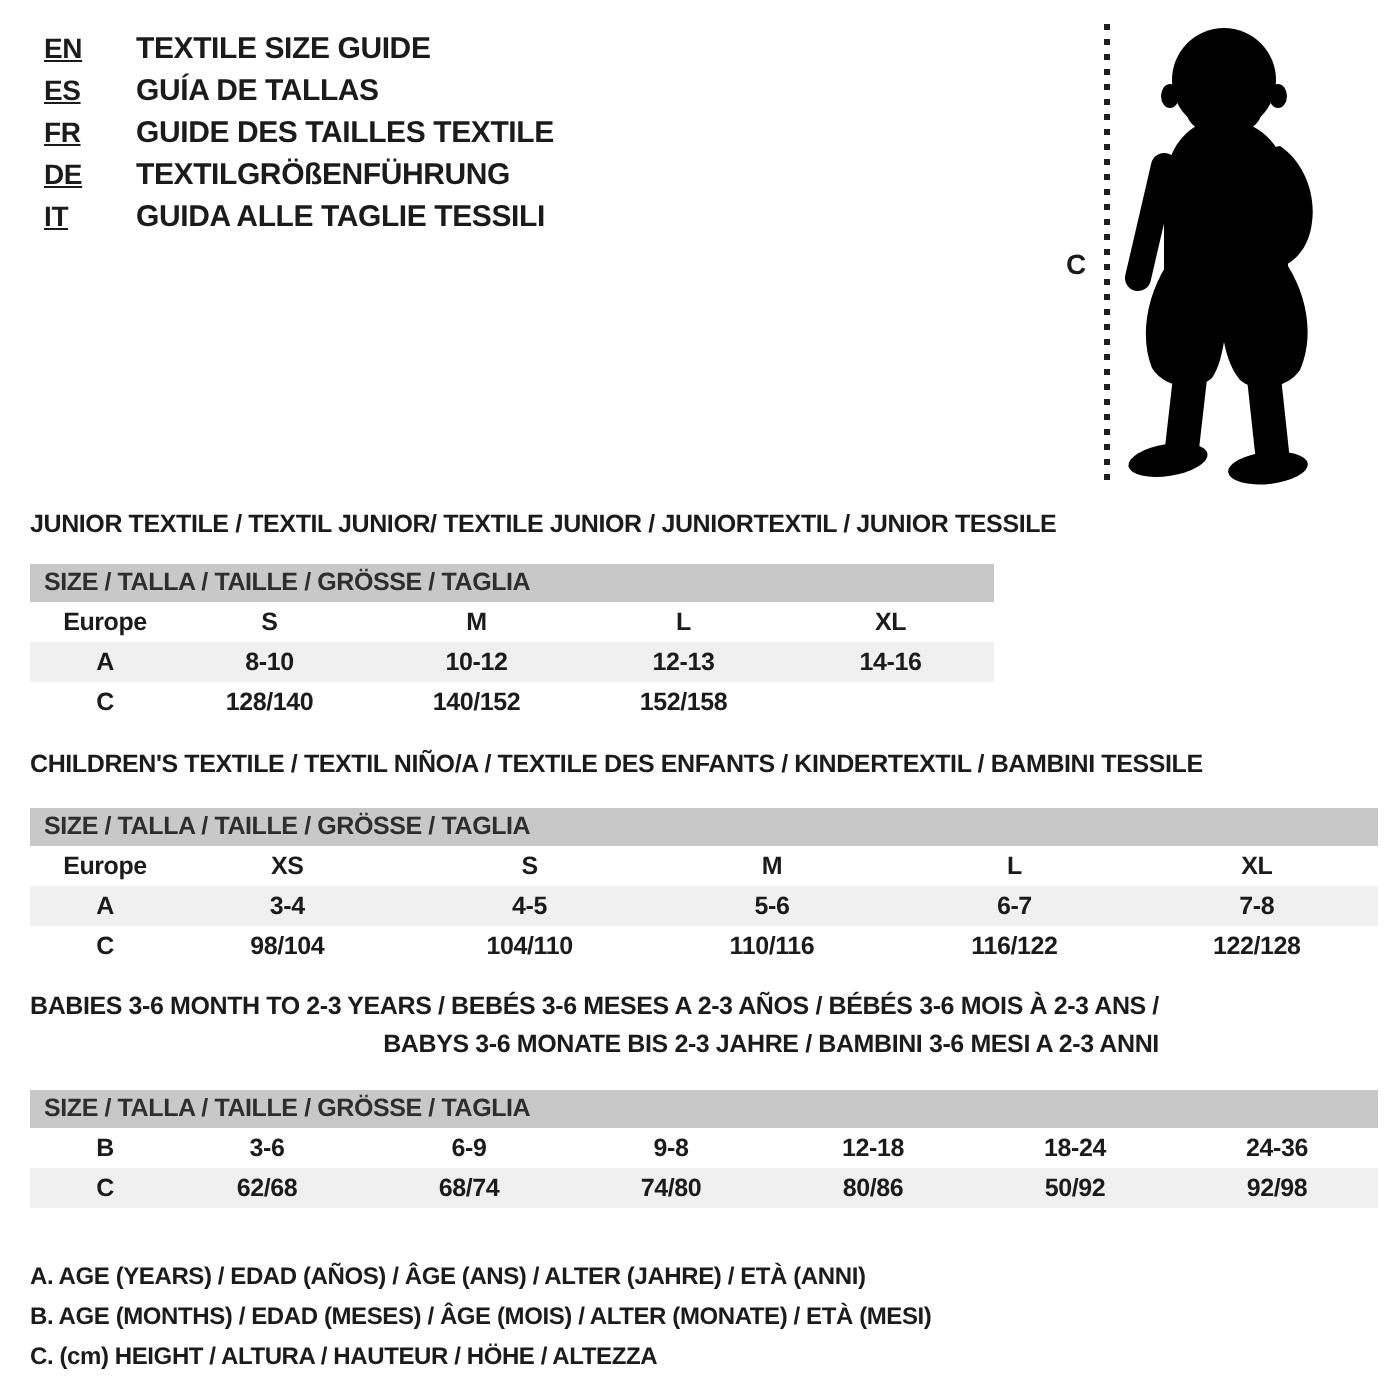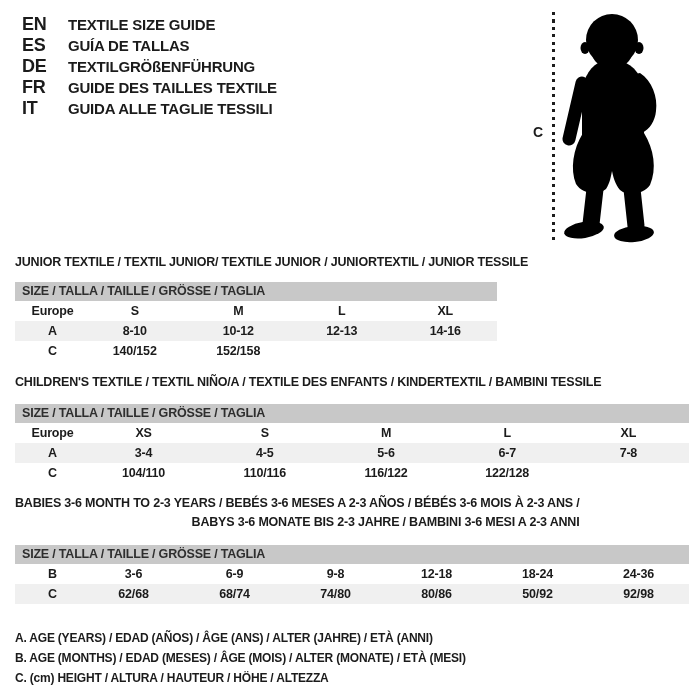--- a/index.html
+++ b/index.html
@@ -12,21 +12,21 @@
   body{
     width:700px;height:700px;background:#ffffff;position:relative;
     font-family:"Liberation Sans","DejaVu Sans",sans-serif;
     color:var(--ink);overflow:hidden;
   }
   .abs{position:absolute;}
 
   
   .lang-list{top:14px;left:22px;}
   .lang-row{display:flex;height:21px;line-height:21px;}
-  .lang-code{width:46px;font-weight:bold;font-size:18px;letter-spacing:-0.2px;}
+  .lang-code{width:46px;font-weight:bold;font-size:14px;letter-spacing:-0.2px;text-decoration:underline;}
   .lang-label{font-weight:bold;font-size:15px;letter-spacing:-0.2px;white-space:nowrap;}
 
   
   .dash-line{
     left:552px;top:12px;width:3px;height:232px;
     background:repeating-linear-gradient(to bottom,#1d1d1d 0 3px,transparent 3px 7.5px);
   }
   .c-label{left:533px;top:124px;font-weight:bold;font-size:14px;}
   .silhouette{left:562px;top:11px;}
 
@@ -61,26 +61,26 @@
 <div class="abs lang-list" id="lang-list">
     <div class="lang-row">
       <span class="lang-code">EN</span>
       <span class="lang-label">TEXTILE SIZE GUIDE</span>
     </div>
     <div class="lang-row">
       <span class="lang-code">ES</span>
       <span class="lang-label">GUÍA DE TALLAS</span>
     </div>
     <div class="lang-row">
+      <span class="lang-code">FR</span>
+      <span class="lang-label">GUIDE DES TAILLES TEXTILE</span>
+    </div>
+    <div class="lang-row">
       <span class="lang-code">DE</span>
       <span class="lang-label">TEXTILGRÖßENFÜHRUNG</span>
-    </div>
-    <div class="lang-row">
-      <span class="lang-code">FR</span>
-      <span class="lang-label">GUIDE DES TAILLES TEXTILE</span>
     </div>
     <div class="lang-row">
       <span class="lang-code">IT</span>
       <span class="lang-label">GUIDA ALLE TAGLIE TESSILI</span>
     </div>
   </div>
 
 <div class="abs dash-line"></div>
 <div class="abs c-label">C</div>
 <svg class="abs silhouette" width="102" height="232" viewBox="0 0 102 232" aria-hidden="true">
@@ -121,20 +121,21 @@
     </div>
     <div class="t-row shaded" style="grid-template-columns: 68px repeat(4, 1fr);">
       <span class="t-label">A</span>
       <span class="t-cell">8-10</span>
       <span class="t-cell">10-12</span>
       <span class="t-cell">12-13</span>
       <span class="t-cell">14-16</span>
     </div>
     <div class="t-row" style="grid-template-columns: 68px repeat(4, 1fr);">
       <span class="t-label">C</span>
+      <span class="t-cell">128/140</span>
       <span class="t-cell">140/152</span>
       <span class="t-cell">152/158</span>
     </div>
   </div>
 
 <div class="abs section-title st-1" id="sec-title-1">
     <div>CHILDREN'S TEXTILE / TEXTIL NIÑO/A / TEXTILE DES ENFANTS / KINDERTEXTIL / BAMBINI TESSILE</div>
   </div>
 <div class="abs size-table tb-1" id="table-1">
     <div class="t-header">SIZE / TALLA / TAILLE / GRÖSSE / TAGLIA</div>
@@ -149,20 +150,21 @@
     <div class="t-row shaded" style="grid-template-columns: 68px repeat(5, 1fr);">
       <span class="t-label">A</span>
       <span class="t-cell">3-4</span>
       <span class="t-cell">4-5</span>
       <span class="t-cell">5-6</span>
       <span class="t-cell">6-7</span>
       <span class="t-cell">7-8</span>
     </div>
     <div class="t-row" style="grid-template-columns: 68px repeat(5, 1fr);">
       <span class="t-label">C</span>
+      <span class="t-cell">98/104</span>
       <span class="t-cell">104/110</span>
       <span class="t-cell">110/116</span>
       <span class="t-cell">116/122</span>
       <span class="t-cell">122/128</span>
     </div>
   </div>
 
 <div class="abs section-title st-2" id="sec-title-2">
     <div>BABIES 3-6 MONTH TO 2-3 YEARS / BEBÉS 3-6 MESES A 2-3 AÑOS / BÉBÉS 3-6 MOIS À 2-3 ANS /</div>
     <div>BABYS 3-6 MONATE BIS 2-3 JAHRE / BAMBINI 3-6 MESI A 2-3 ANNI</div>

